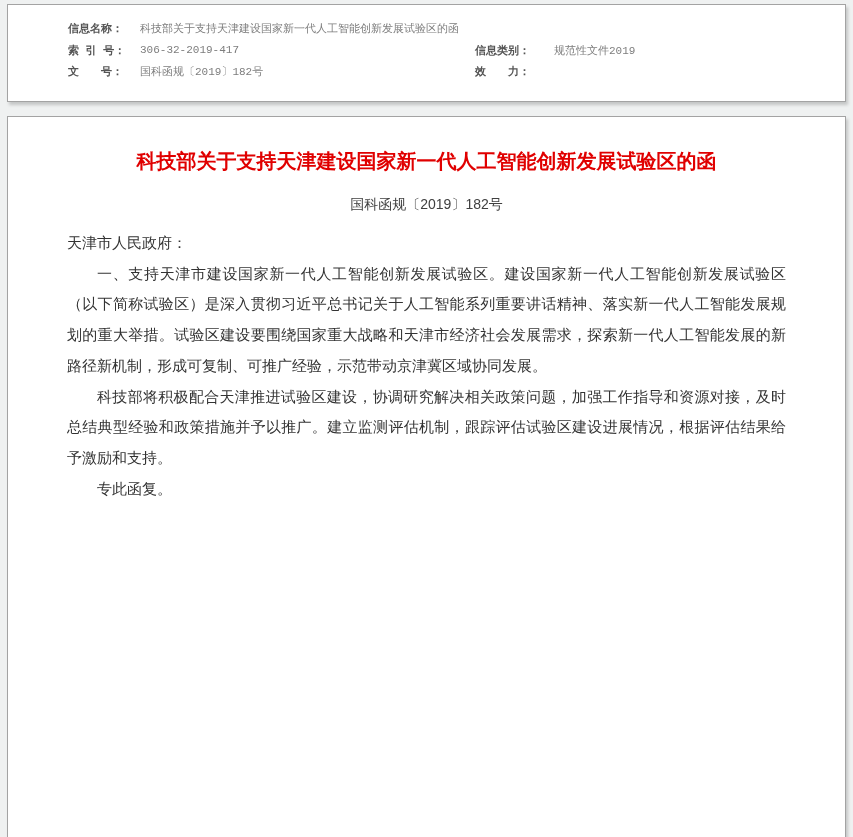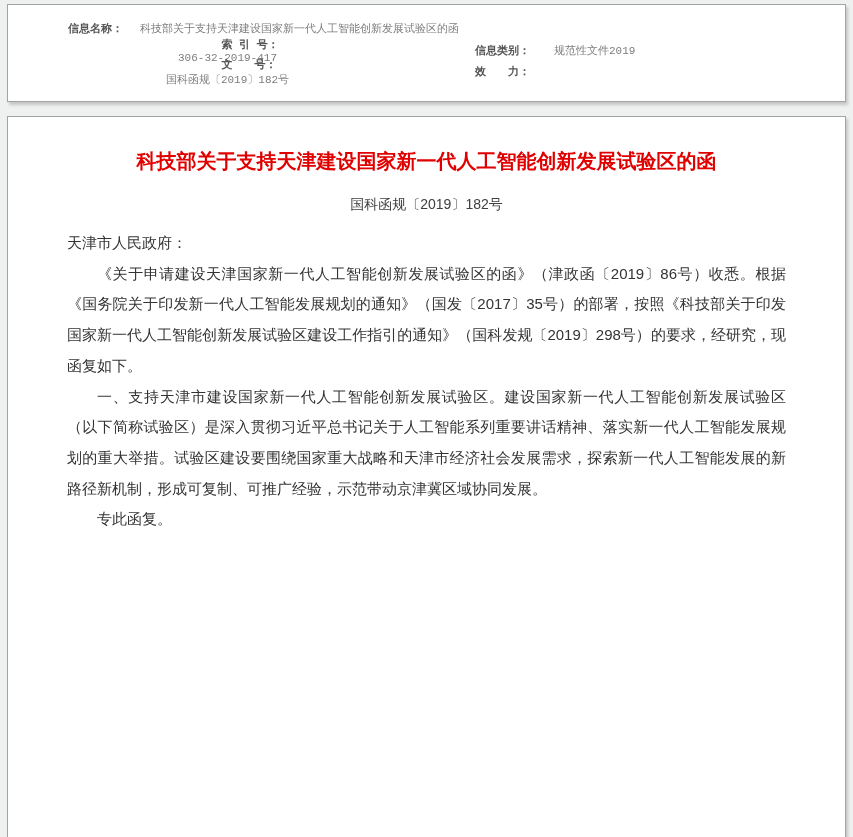--- a/index.html
+++ b/index.html
@@ -31,21 +31,21 @@
     display: flex;
     height: 21.5px;
     align-items: center;
     font-size: 11px;
     font-family: Liberation Mono, monospace;
   }
   .meta-cell {
     display: flex;
     align-items: center;
   }
-  .meta-cell.left { width: 439px; flex-direction: column; }
+  .meta-cell.left { width: 439px; }
   .meta-cell.right { flex: 1; }
   .meta-label {
     display: inline-block;
     box-sizing: border-box;
     padding-left: 60px;
     width: 132px;
     font-weight: bold;
     color: #555555;
     white-space: pre;
     flex: none;
@@ -122,23 +122,23 @@
   </div>
 </div>
 
 <div class="panel doc-box">
   <h1 class="doc-title">科技部关于支持天津建设国家新一代人工智能创新发展试验区的函</h1>
   <div class="doc-number">国科函规〔2019〕182号</div>
 
   <div class="doc-body">
     <p class="salutation">天津市人民政府：</p>
 
-    <p class="para"><b></b><span>《关于申请建设天津国家新一代人工智能创新发展试验区的函》（津政函〔2019〕86号）收悉。根据《国务院关于印发新一代人工智能发展规划的通知》（国发〔2017〕35号）的部署，按照《科技部关于印发国家新一代人工智能创新发展试验区建设工作指引的通知》（国科发规〔2019〕298号）的要求，经研究，现函复如下。</span></p>
 
     <p class="para"><b>一、支持天津市建设国家新一代人工智能创新发展试验区。</b><span>建设国家新一代人工智能创新发展试验区（以下简称试验区）是深入贯彻习近平总书记关于人工智能系列重要讲话精神、落实新一代人工智能发展规划的重大举措。试验区建设要围绕国家重大战略和天津市经济社会发展需求，探索新一代人工智能发展的新路径新机制，形成可复制、可推广经验，示范带动京津冀区域协同发展。</span></p>
 
 
 
+    <p class="para"><b></b><span>科技部将积极配合天津推进试验区建设，协调研究解决相关政策问题，加强工作指导和资源对接，及时总结典型经验和政策措施并予以推广。建立监测评估机制，跟踪评估试验区建设进展情况，根据评估结果给予激励和支持。</span></p>
 
     <p class="closing">专此函复。</p>
   </div>
 
 </div>
 
 </body></html>

